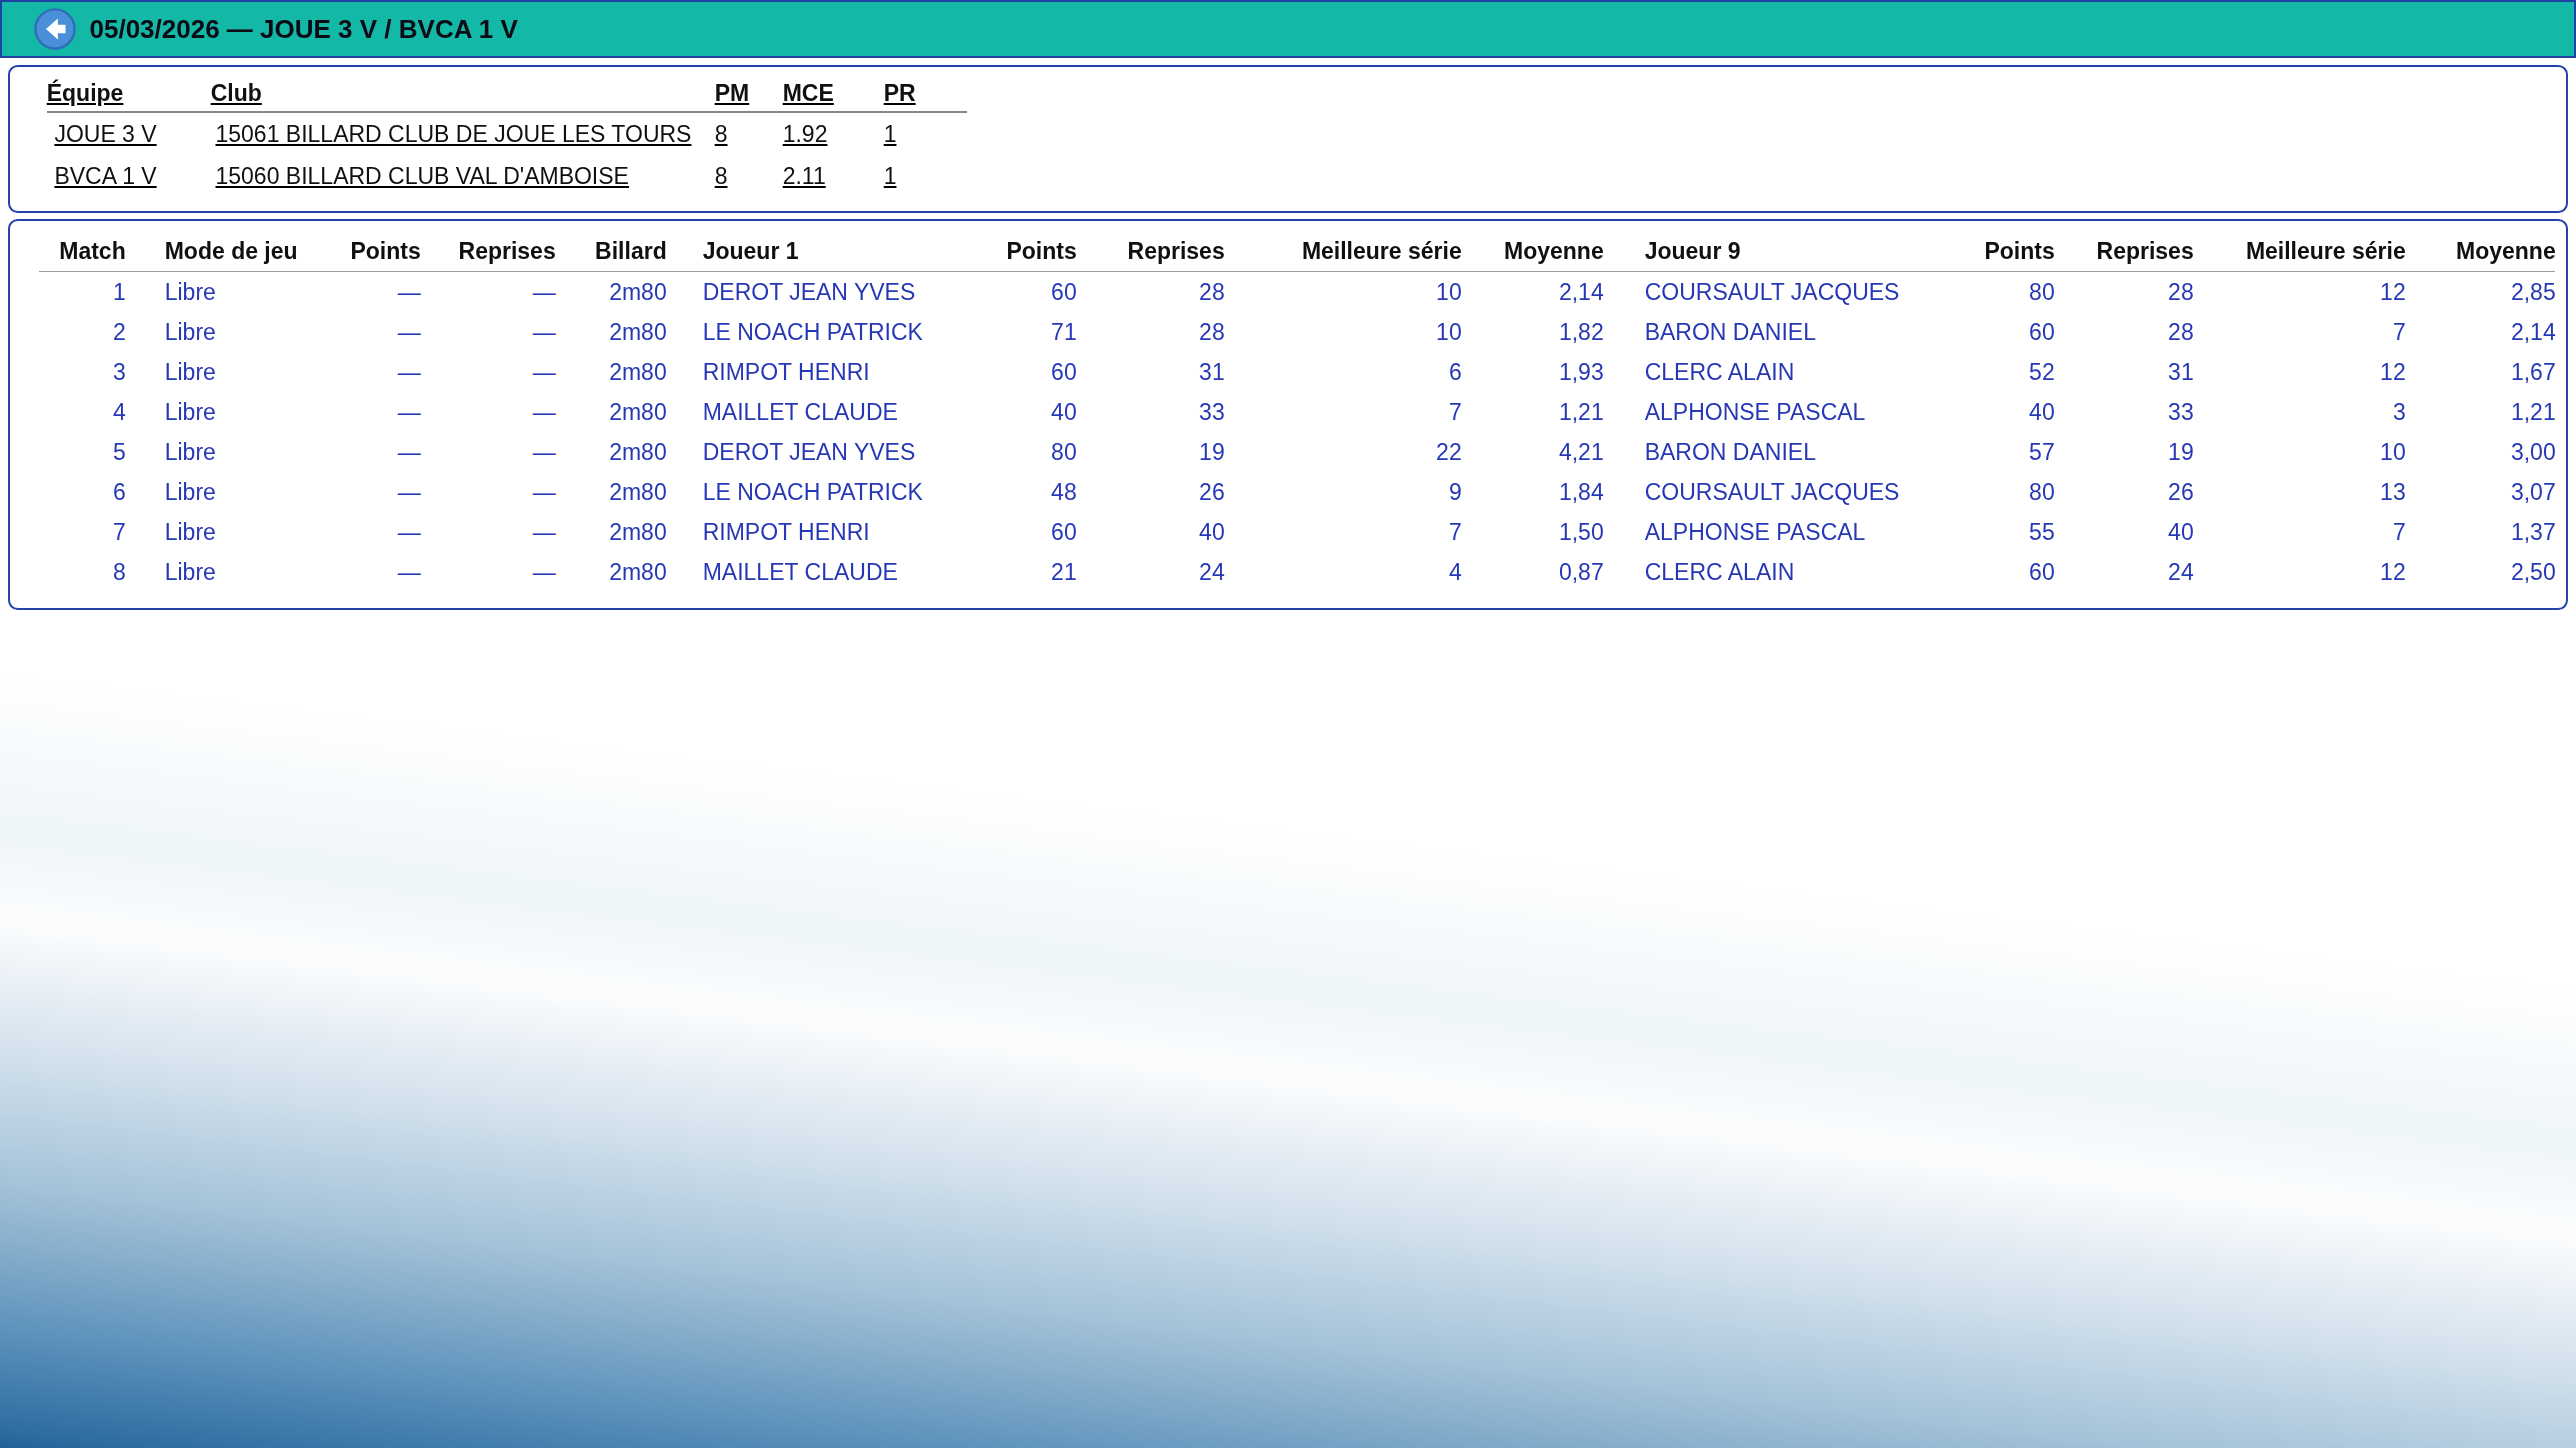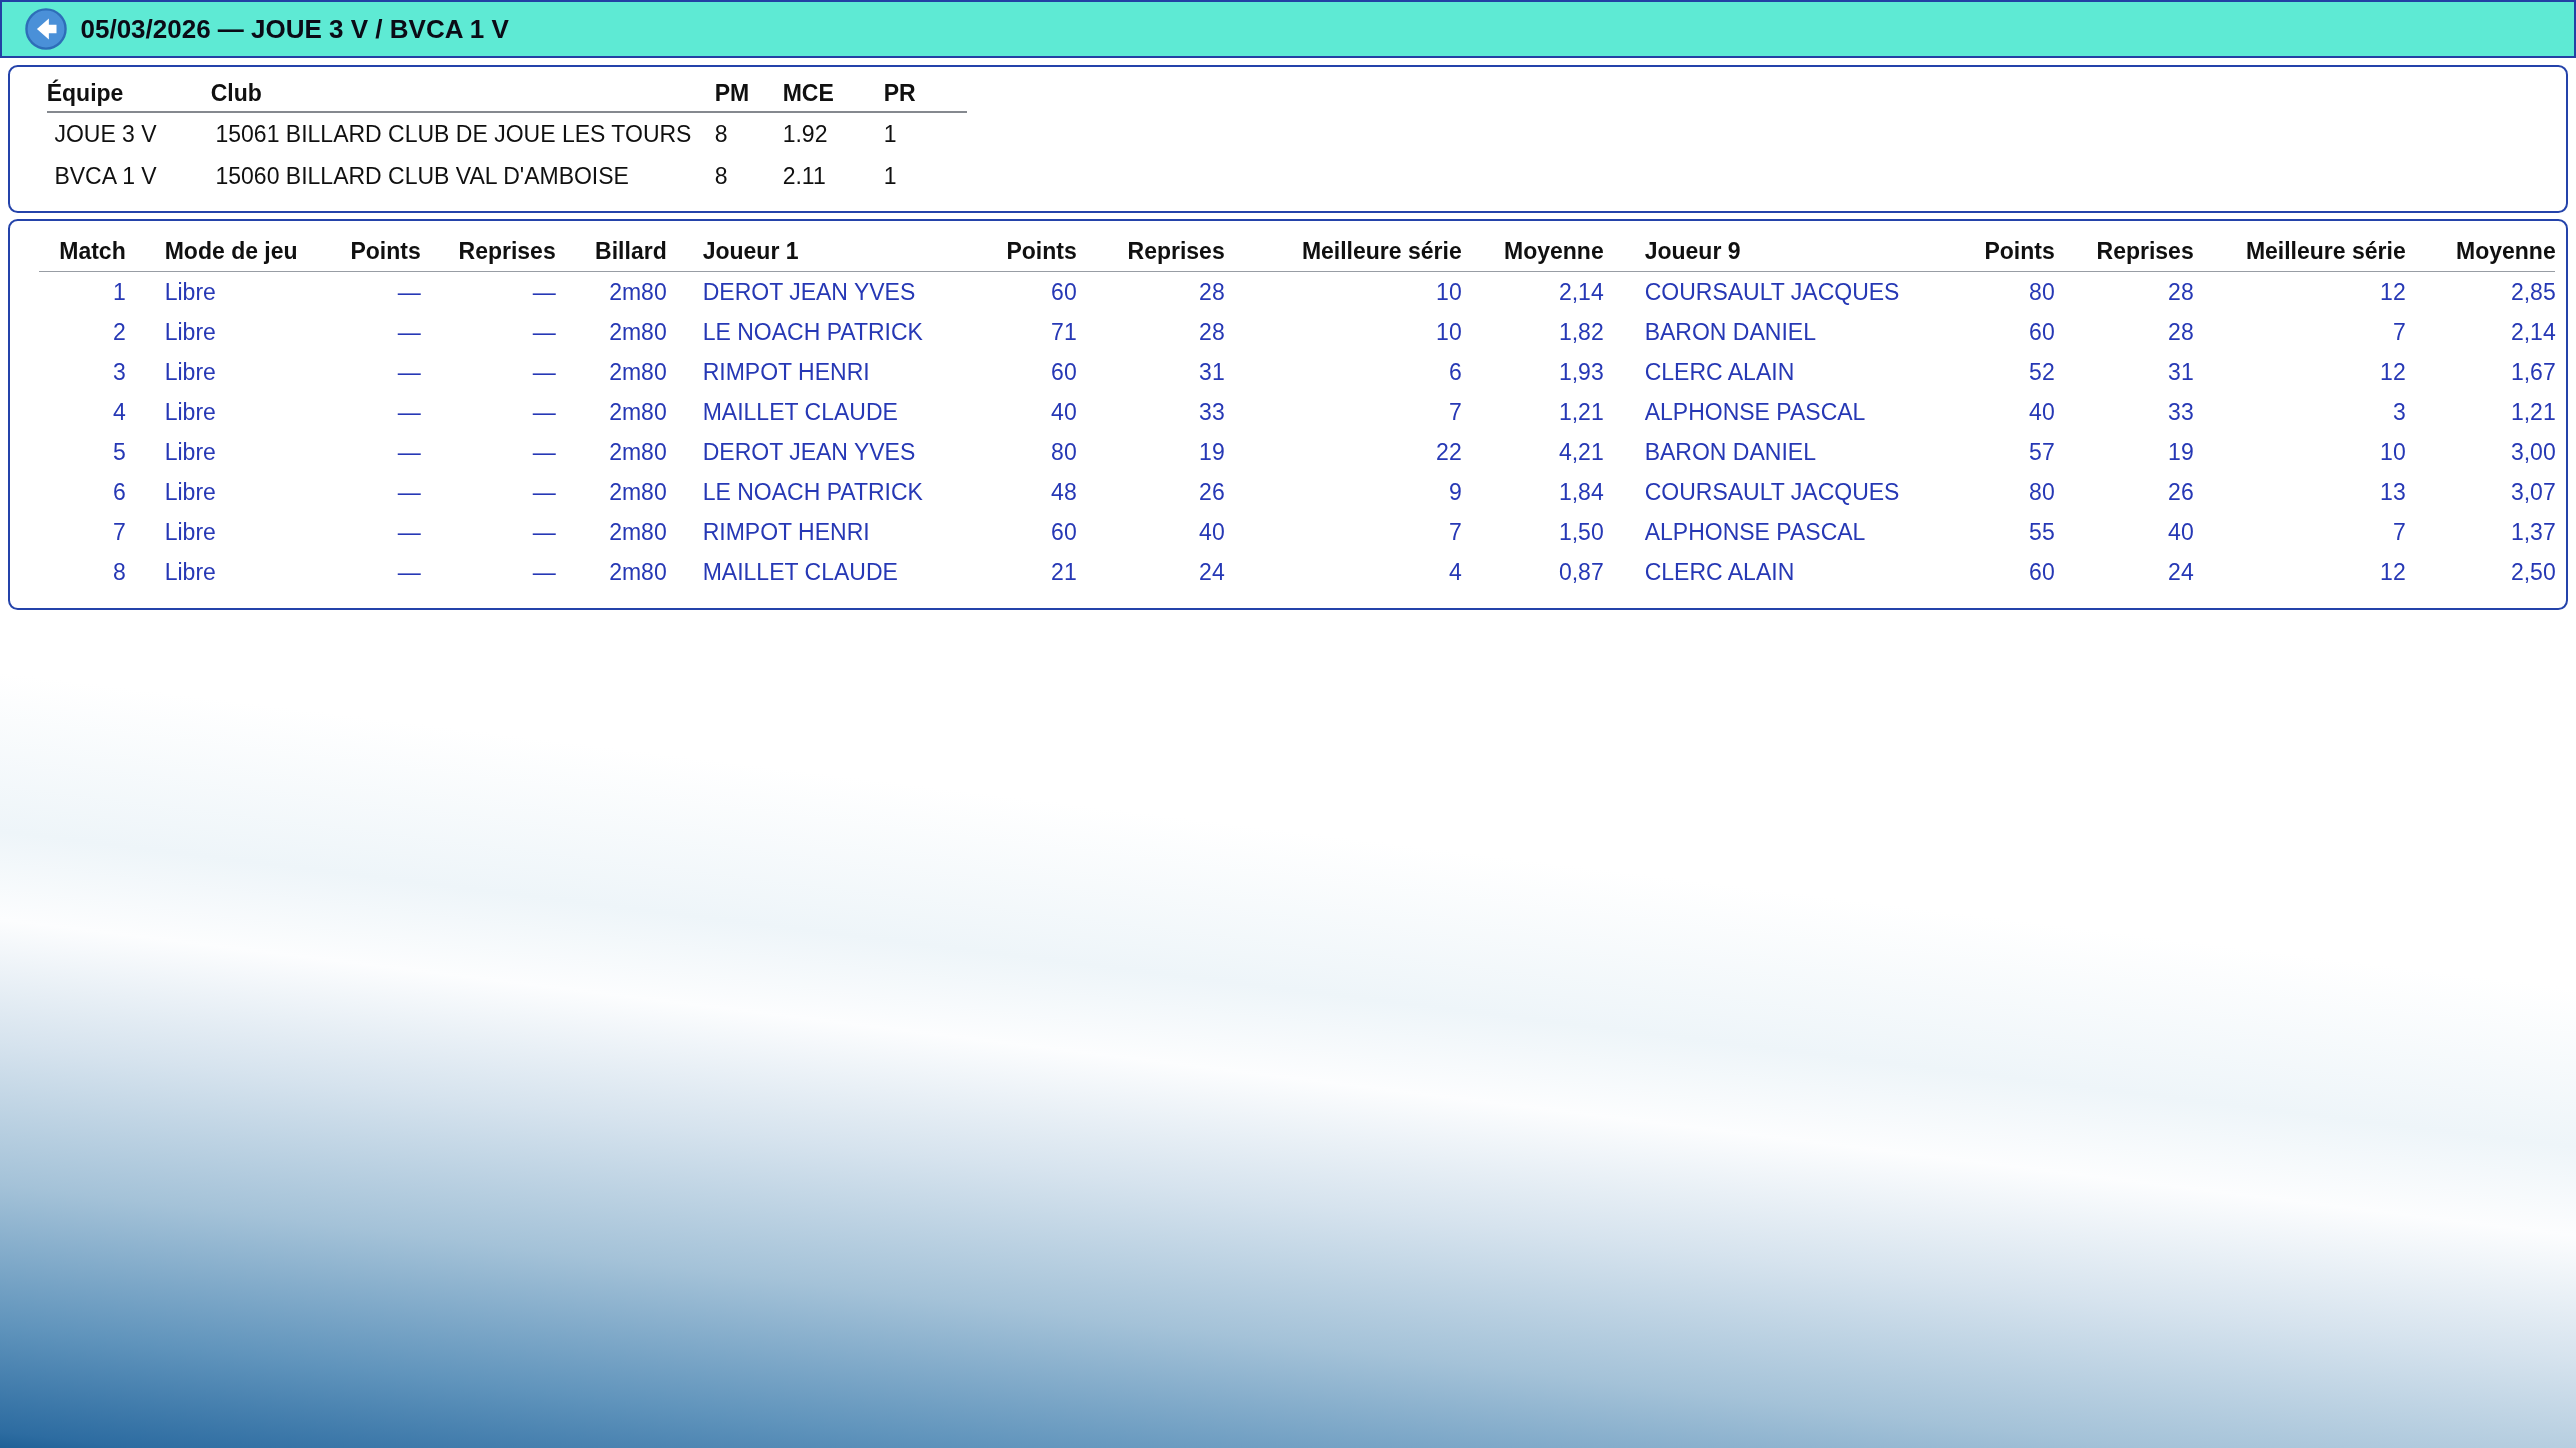--- a/index.html
+++ b/index.html
@@ -9,31 +9,31 @@
   }
   .bg-gradient {
     position:absolute; inset:0; z-index:0;
     background:linear-gradient(187deg,
       #ffffff 0%, #ffffff 56%, #eef5f9 65%, #fcfdfe 70%,
       #d6e3ee 77%, #a4c2d8 85%, #6094bc 93%, #2d6ca1 99%, #1e6096 100%);
   }
   
   .header-bar {
     position:relative; z-index:2; height:58px; box-sizing:border-box;
-    background:#5eead4; border:2.9px solid #2340a4;
-    display:flex; align-items:center; padding-left:23px;
+    background:#14b8a6; border:2.9px solid #2340a4;
+    display:flex; align-items:center; padding-left:32px;
   }
   .back-btn { width:42px; height:42px; border:none; background:transparent; padding:0; cursor:pointer; display:flex; }
   .page-title { font-size:26px; font-weight:bold; color:#0b0b16; margin-left:13.5px; white-space:nowrap; }
   
   .panel {
     position:relative; z-index:1; margin:6.8px 7.7px 0 7.7px; background:#ffffff;
     border:2.9px solid #2443aa; border-radius:9.7px; box-sizing:border-box;
   }
-  .teams-panel { padding:9.7px 0 13.5px 0; }
+  .teams-panel { padding:9.7px 0 13.5px 0;text-decoration:underline; }
   .matchs-panel { margin-top:5.8px; padding:11.6px 0 15.5px 0; }
   
   .tg { display:grid; grid-template-columns:164px 504px 68px 101px 60px;
         padding-left:37px; align-items:center; font-size:23px; color:#101010; width:fit-content; }
   .tg.head { font-weight:bold; height:35px; }
   .t-rule { height:1.9px; background:#85898f; margin-left:37px; width:920px; }
   .tg.row { height:42px; }
   .tg .equipe-val { padding-left:7.7px; }
   .tg .club-val { padding-left:4.8px; }
   .ta-r { }

